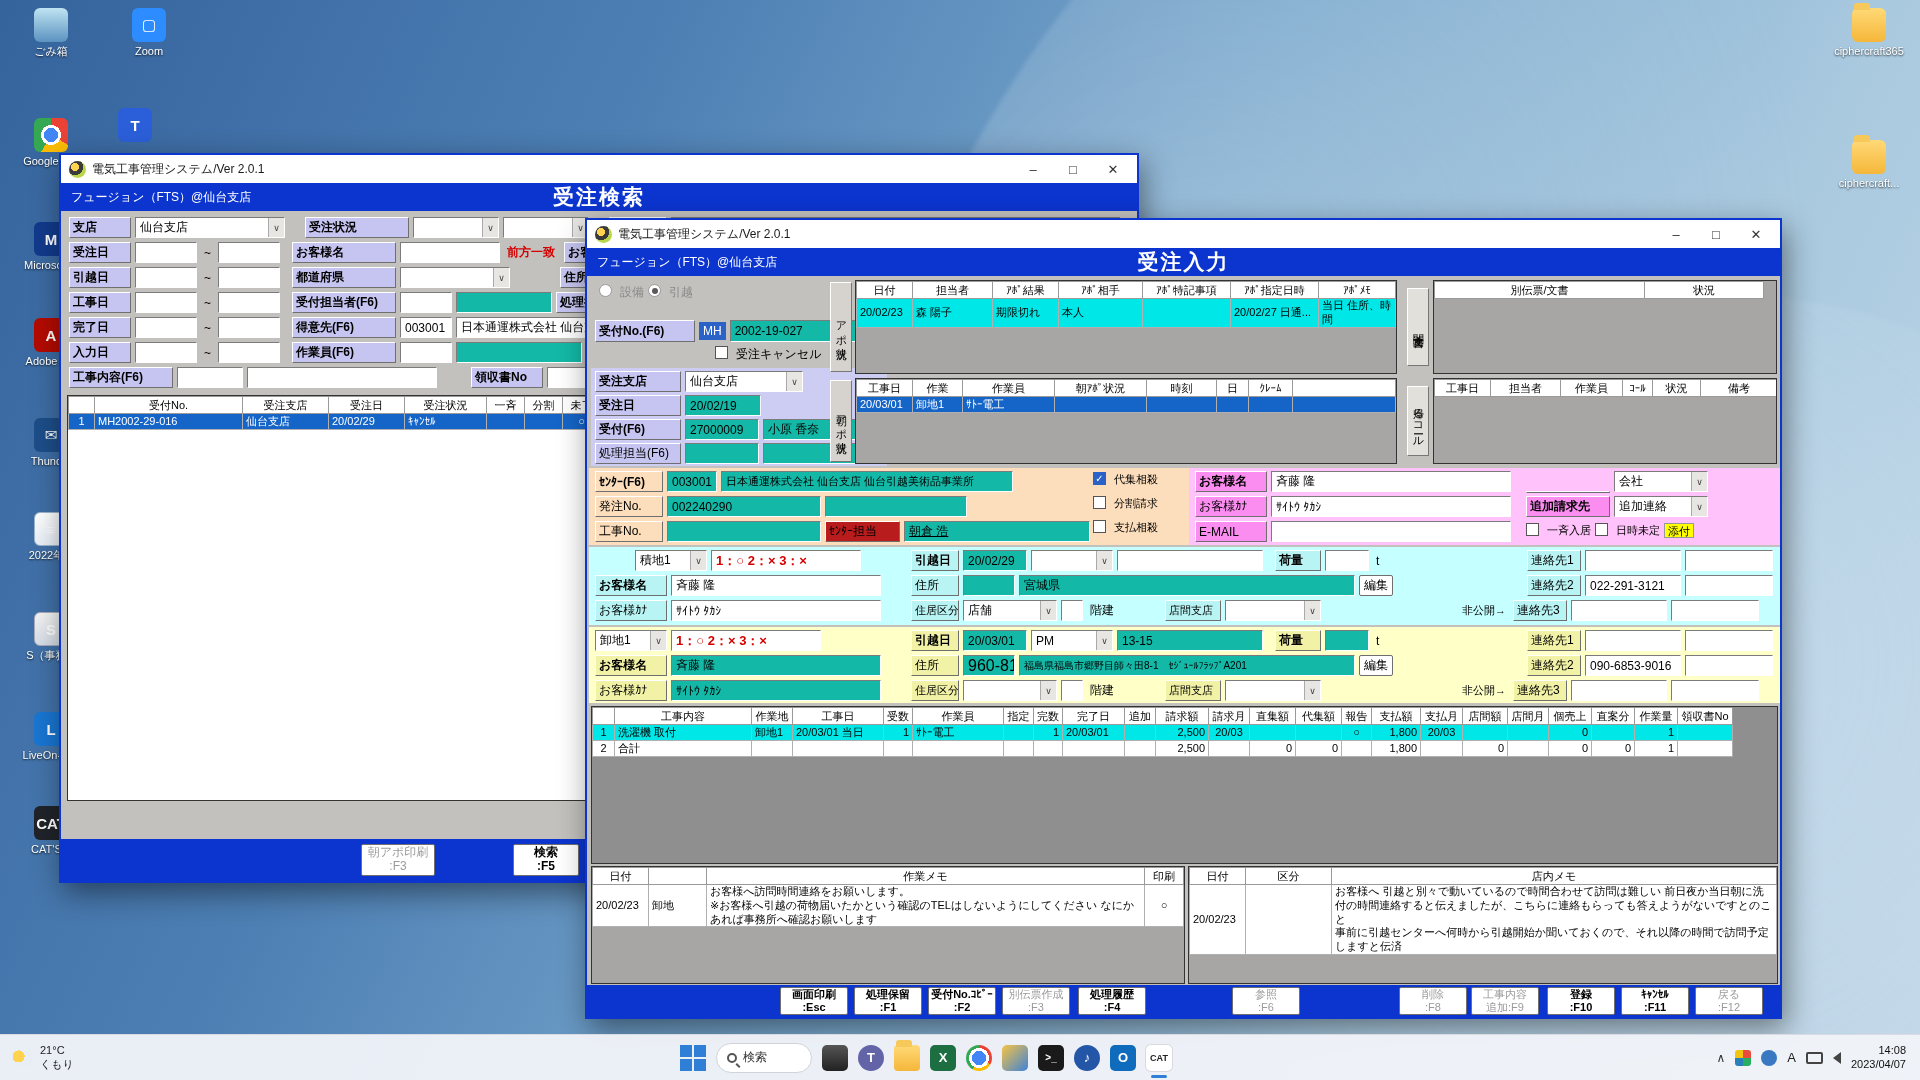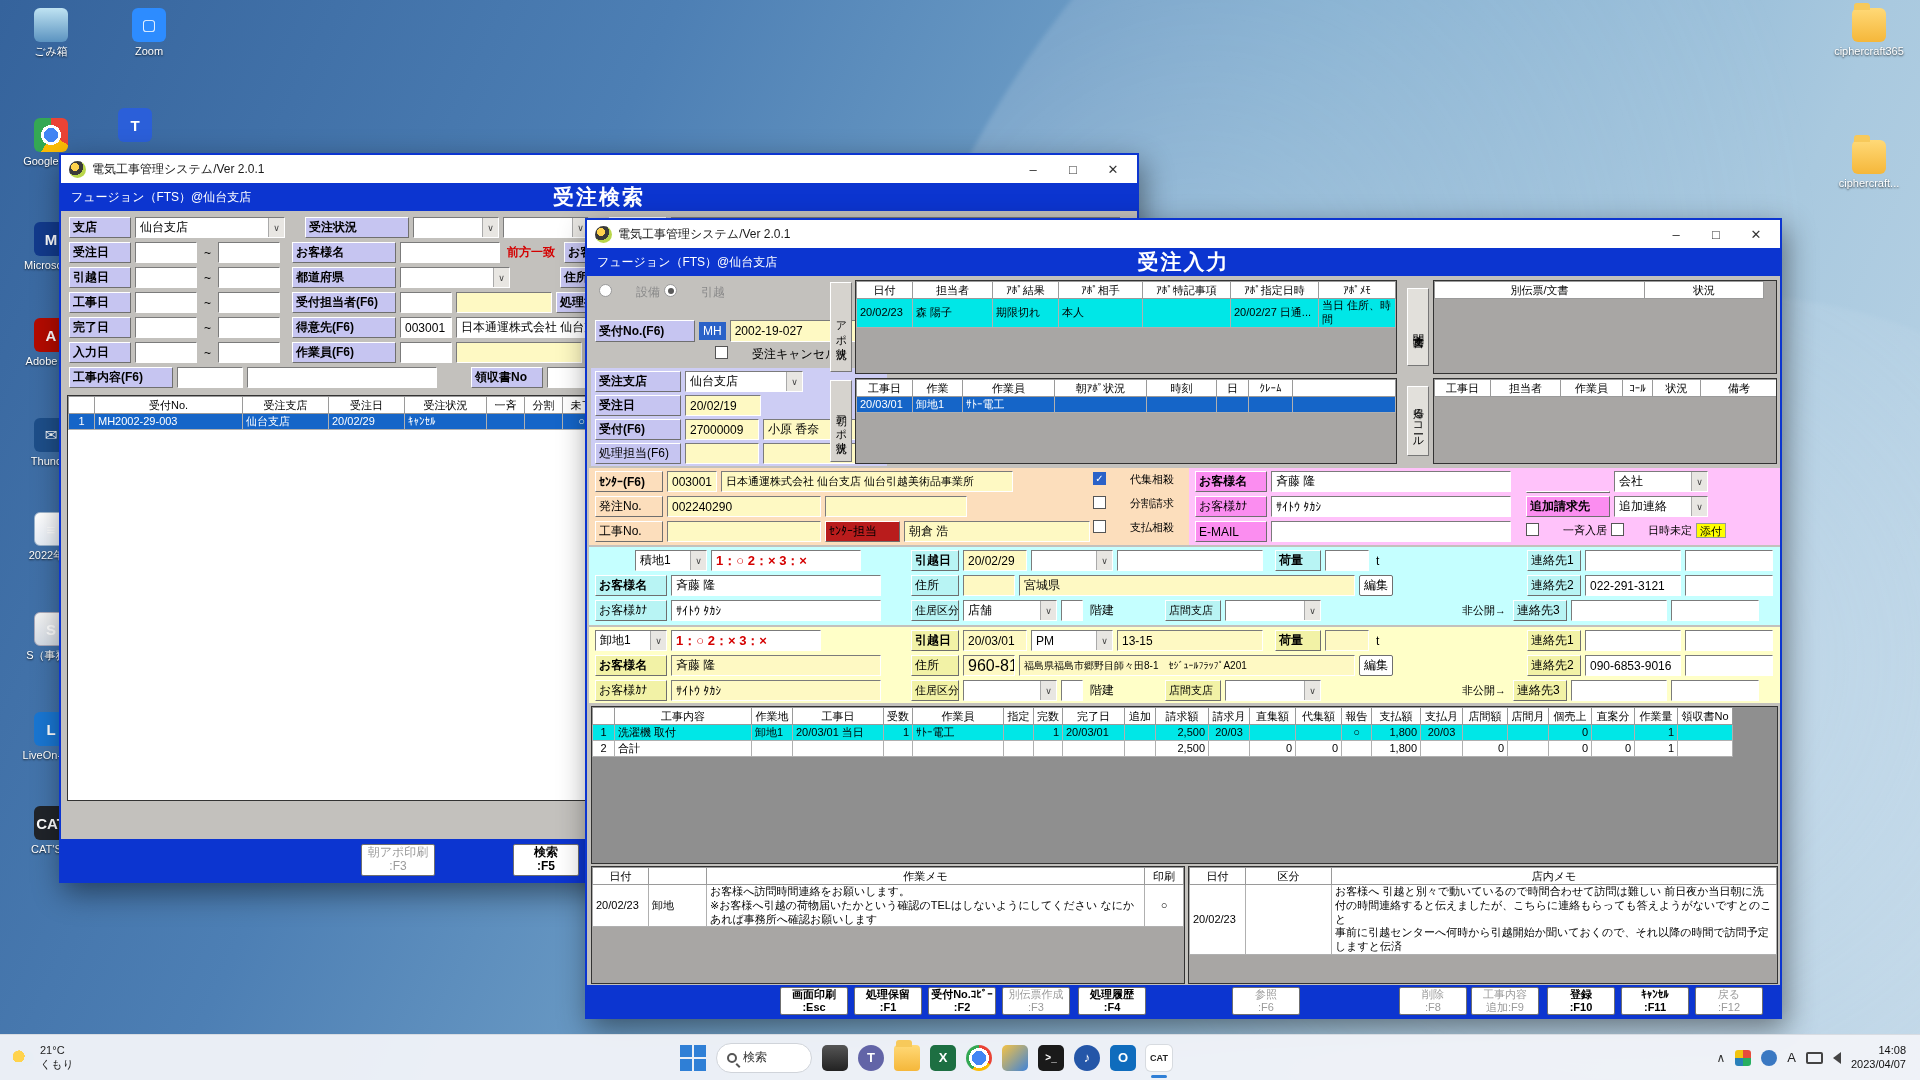--- a/index.html
+++ b/index.html
@@ -49,33 +49,33 @@
   .bluebar { height:28px; background:#0c35d0; color:#fff; display:flex; align-items:center; padding:0 10px; position:relative; }
   .bluebar .brand { font-size:12px; }
   .bluebar .head { position:absolute; left:0; right:0; text-align:center; font-size:21px; font-weight:bold; letter-spacing:2px; }
 
   
   .lbl { background:#c6c5f1; border:1px solid; border-color:#ffffff #6f6f6f #6f6f6f #ffffff;
     display:flex; align-items:center; padding:0 3px; font-weight:bold; font-size:12px; overflow:hidden; white-space:nowrap; }
   .lbl.plain { background:#d2d0cc; font-weight:normal; }
   .fld { background:#fff; border:1px solid; border-color:#7b7b7b #ffffff #ffffff #7b7b7b;
     display:flex; align-items:center; padding:0 4px; font-size:12px; overflow:hidden; white-space:nowrap; }
-  .fld.ro { background:#fef9c3; }
+  .fld.ro { background:#14b8a6; }
   .fld.num { justify-content:flex-end; }
   .dd { background:#fff; border:1px solid; border-color:#7b7b7b #ffffff #ffffff #7b7b7b;
     display:flex; align-items:center; font-size:12px; overflow:hidden; }
   .dd .dd-t { flex:1; padding:0 4px; white-space:nowrap; overflow:hidden; }
   .dd .dd-a { width:16px; align-self:stretch; background:#e8e6e2; border-left:1px solid #aaa;
     display:flex; align-items:center; justify-content:center; font-size:9px; color:#444; }
   .tilde { display:flex; align-items:center; padding:0 3px; }
   .cbx { width:13px; height:13px; background:#fff; border:1px solid #555; display:inline-flex;
     align-items:center; justify-content:center; flex:none; }
   .cbx.on { background:#2a62c8; border-color:#2a62c8; color:#fff; font-size:10px; }
   .cbx.on::after { content:"✓"; }
-  .cblab { font-size:12px; margin:0 8px 0 20px; white-space:nowrap; }
+  .cblab { font-size:12px; margin:0 8px 0 4px; white-space:nowrap; }
   .radio { width:13px; height:13px; border-radius:50%; background:#fff; border:1px solid #9a9a9a;
     display:inline-flex; align-items:center; justify-content:center; flex:none; }
   .radio .dot { width:6px; height:6px; border-radius:50%; background:#5a5a5a; }
   .vtab { background:#d6d3ce; border:1px solid; border-color:#fff #777 #777 #fff;
     writing-mode:vertical-rl; text-orientation:upright; display:flex; align-items:center; justify-content:center;
     font-size:11px; letter-spacing:1px; overflow:hidden; }
   .redtext { color:#d40000; font-weight:bold; }
   .btn3d { background:#fff; border:1px solid #6f6f6f; border-radius:2px; text-align:center;
     display:flex; flex-direction:column; align-items:center; justify-content:center;
     font-size:12px; line-height:1.15; cursor:pointer; }
@@ -317,21 +317,21 @@
             <th>受注状況</th>
             <th>一斉</th>
             <th>分割</th>
             <th>未了</th>
             <th>得意先</th>
           </tr>
         </thead>
         <tbody>
           <tr class="sel-blue">
             <td class="al-c">1</td>
-            <td class="al-l">MH2002-29-003</td>
+            <td class="al-l">MH2002-29-016</td>
             <td class="al-l">仙台支店</td>
             <td class="al-l">20/02/29</td>
             <td class="al-l">ｷｬﾝｾﾙ</td>
             <td class="al-c"></td>
             <td class="al-c"></td>
             <td class="al-c">○</td>
             <td class="al-l">日本通運株式会...</td>
           </tr>
         </tbody>
       </table>
@@ -533,21 +533,21 @@
   </div>
   <div class="row" style="left:8px;top:276px;height:21px;">
     <div class="lbl" style="width:68px;background:#fcdebc;font-weight:normal;">発注No.</div>
     <div class="fld ro" style="width:154px;">002240290</div>
     <div class="fld ro" style="width:142px;"></div>
   </div>
   <div class="row" style="left:8px;top:301px;height:21px;">
     <div class="lbl" style="width:68px;background:#fcdebc;font-weight:normal;">工事No.</div>
     <div class="fld ro" style="width:154px;"></div>
     <div class="lbl" style="width:75px;background:#b91c1c;font-weight:normal;">ｾﾝﾀｰ担当</div>
-    <div class="fld ro" style="width:186px;">朝倉 浩</div>
+    <div class="fld ro" style="width:186px;text-decoration:underline;">朝倉 浩</div>
   </div>
   <div class="row" style="left:506px;top:252px;height:15px;">
     <span class="cbx on"></span>
     <span class="cblab" style="font-size:11px;">代集相殺</span>
   </div>
   <div class="row" style="left:506px;top:276px;height:15px;">
     <span class="cbx"></span>
     <span class="cblab" style="font-size:11px;">分割請求</span>
   </div>
   <div class="row" style="left:506px;top:300px;height:15px;">

